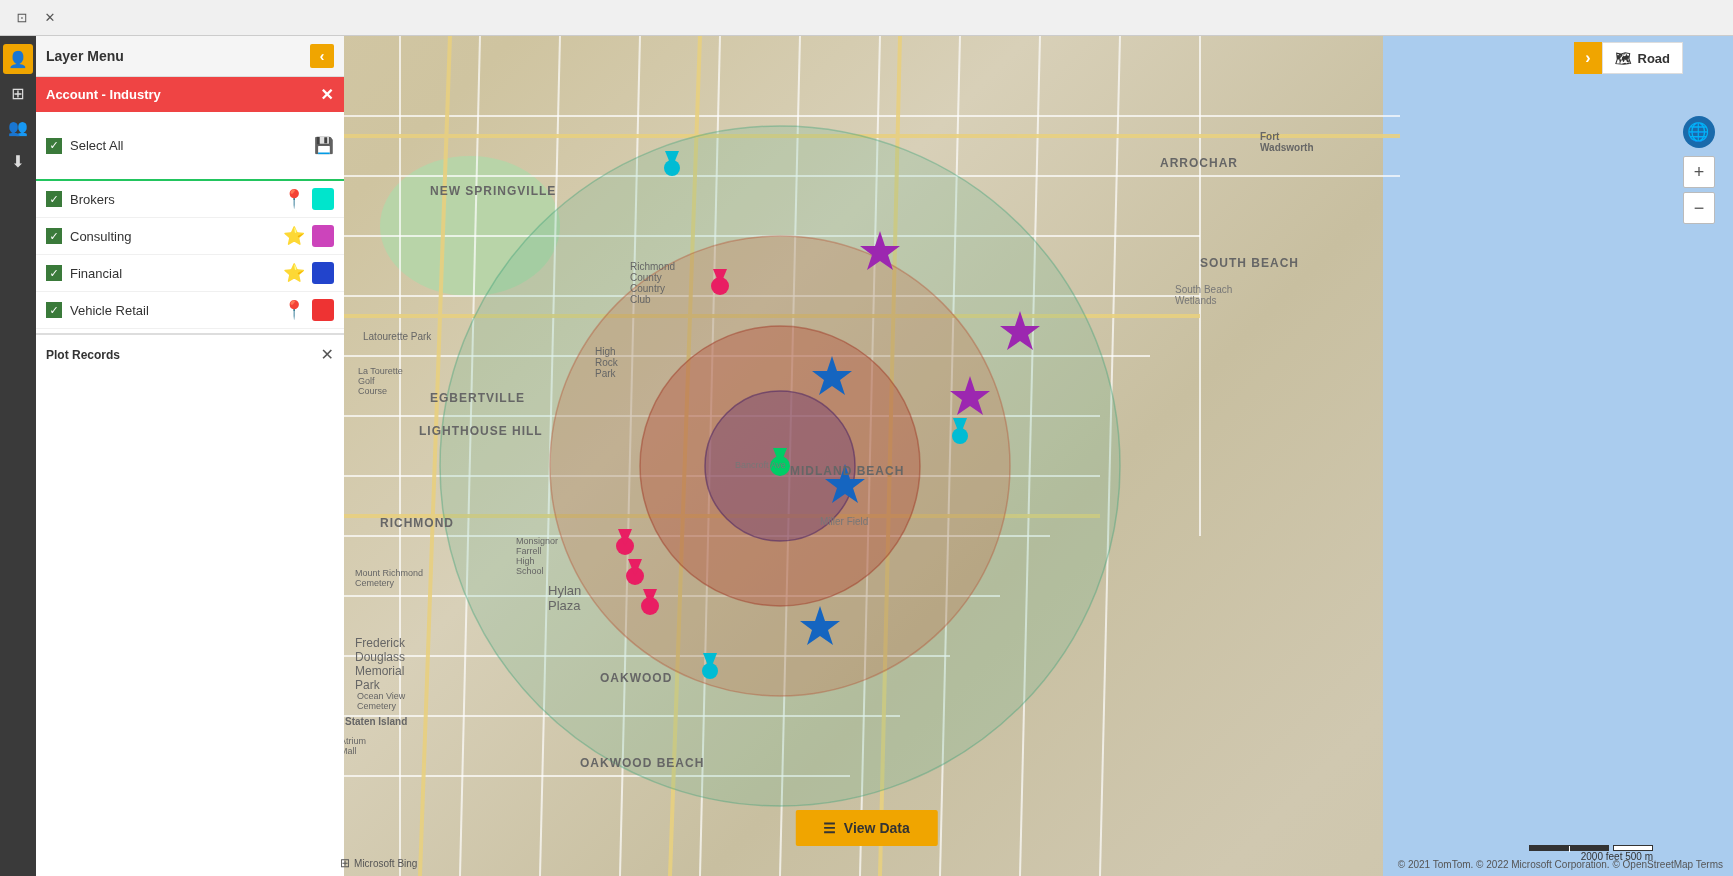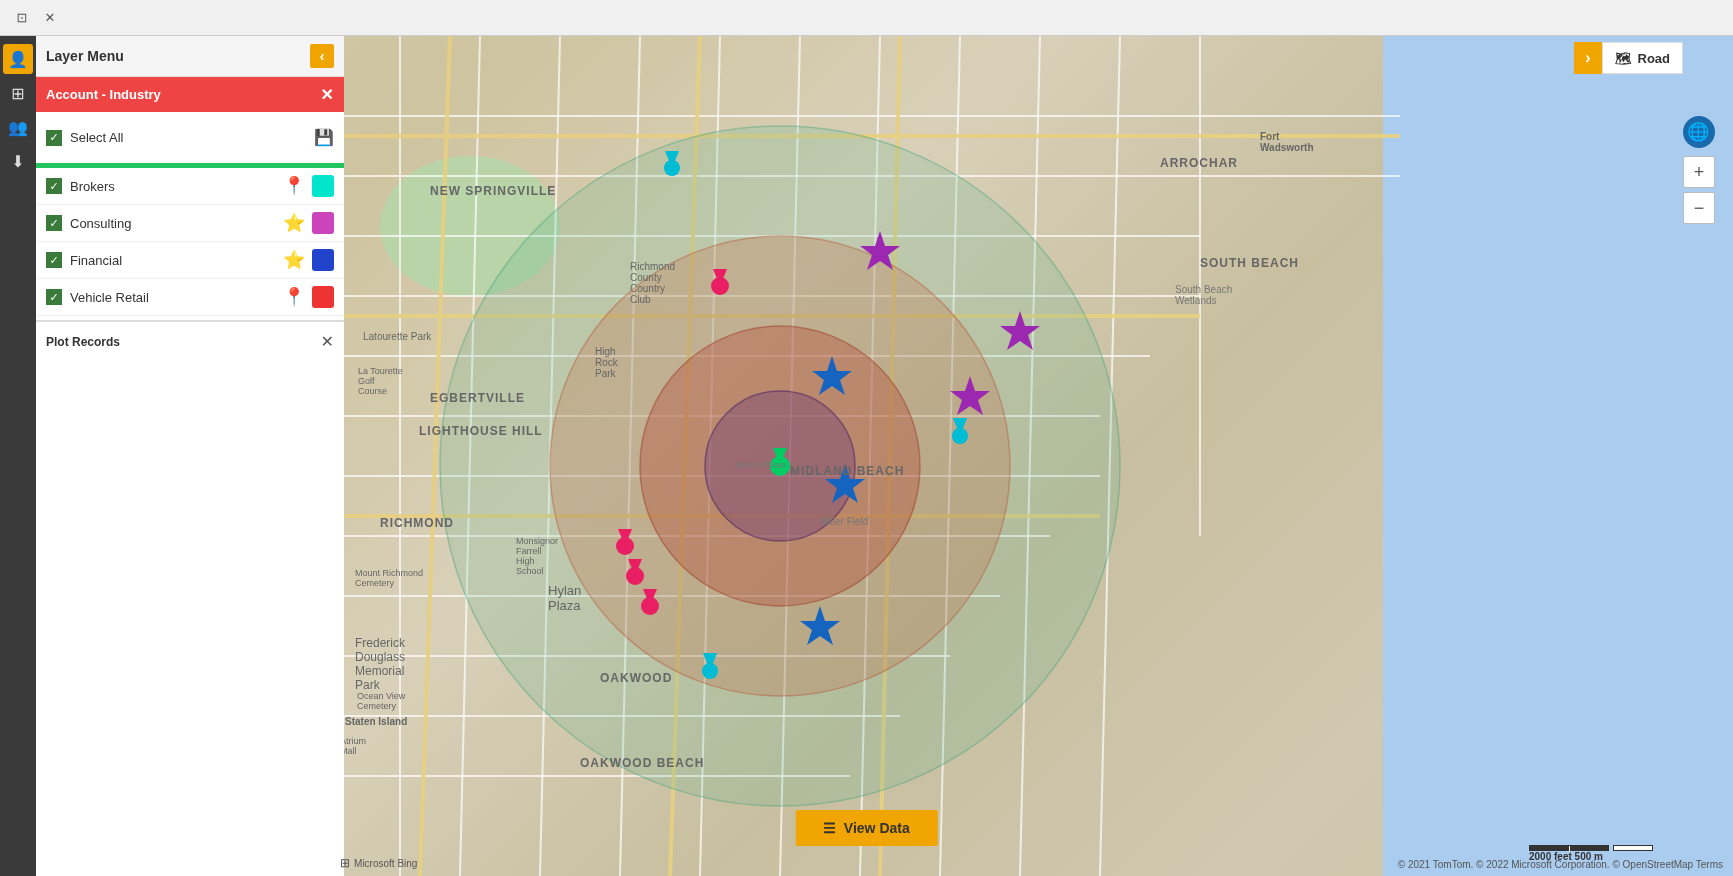--- a/index.html
+++ b/index.html
@@ -59,21 +59,21 @@
     #account-industry {
       background: #ef4444; color: #fff;
       display: flex; align-items: center; justify-content: space-between;
       padding: 8px 10px; font-size: 13px; font-weight: 600;
     }
     .panel-close-btn { cursor: pointer; font-size: 16px; color: #fff; }
 
     
     #select-all-row {
       display: flex; align-items: center; justify-content: space-between;
-      padding: 16px 10px; border-bottom: 5px solid #22c55e; background: #fff;
+      padding: 24px 10px; border-bottom: 2px solid #22c55e; background: #fff;
     }
     .select-all-left { display: flex; align-items: center; gap: 8px; }
     .save-icon { font-size: 16px; color: #555; cursor: pointer; }
 
     
     #industry-list { background: #fff; }
     .industry-item {
       display: flex; align-items: center; justify-content: space-between;
       padding: 7px 10px; border-bottom: 1px solid #f0f0f0;
     }
@@ -372,21 +372,21 @@
     <div class="zoom-btn">+</div>
     <div class="zoom-btn">−</div>
   </div>
 
   <button id="view-data-btn">
     <span>☰</span>
     <span>View Data</span>
   </button>
 
   <div id="scale-bar">
-    <div style="display:flex;flex-direction:column;align-items:flex-start;font-weight:bold;">
+    <div style="display:flex;flex-direction:column;align-items:flex-end;">
       <div style="display:flex;gap:4px;">
         <div style="width:80px;height:6px;background:#333;border:1px solid #333;position:relative;">
           <div style="position:absolute;top:0;left:50%;width:1px;height:6px;background:#fff;"></div>
         </div>
         <div style="width:40px;height:6px;background:#fff;border:1px solid #333;"></div>
       </div>
       <span style="font-size:10px;color:#333;">2000 feet     500 m</span>
     </div>
   </div>
 

